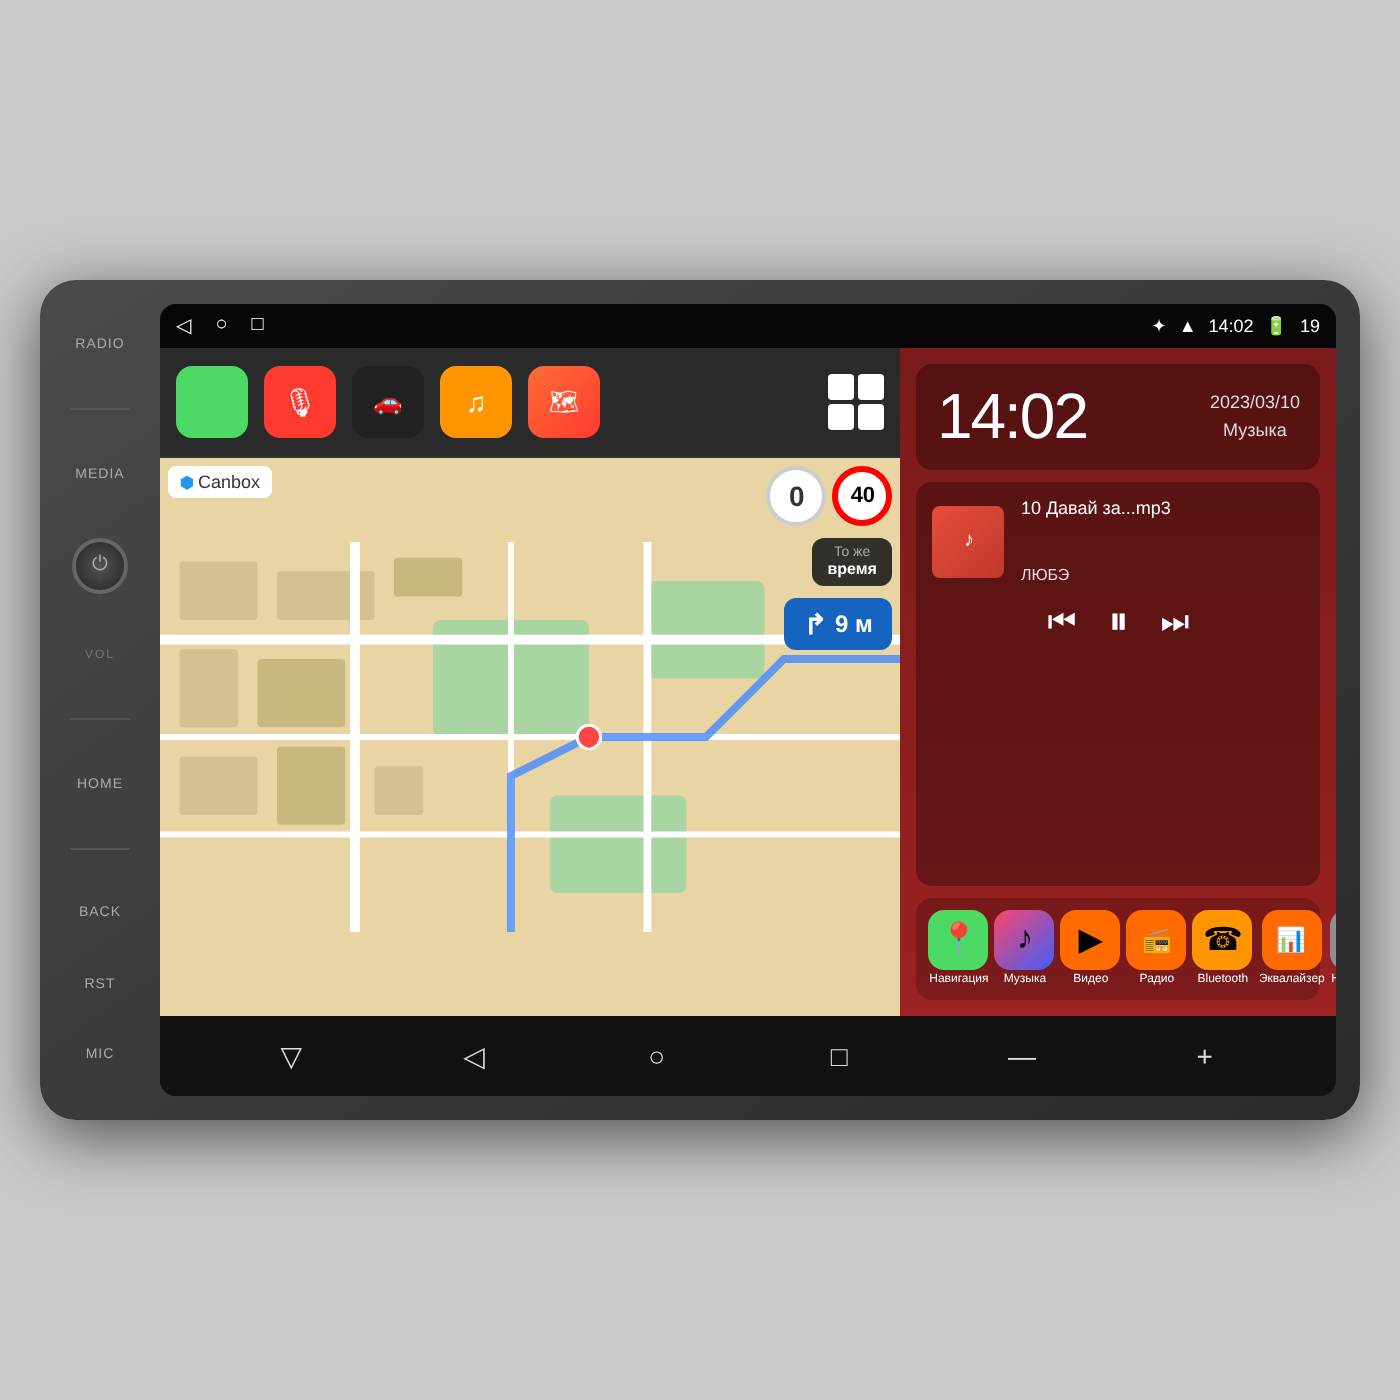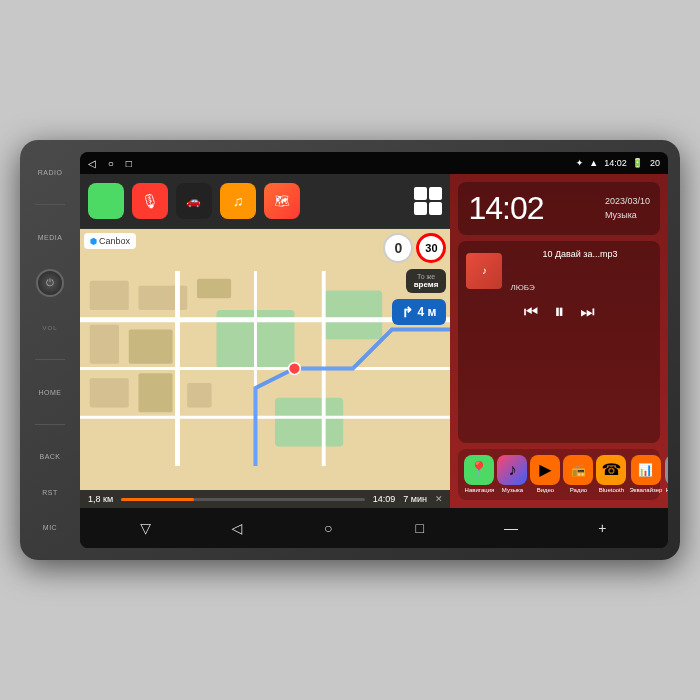--- a/index.html
+++ b/index.html
@@ -343,21 +343,21 @@
     }
 
     .clock-time {
       font-size: 32px;
       font-weight: 300;
       color: white;
       letter-spacing: -1px;
     }
 
     .clock-date {
-      text-align: left;
+      text-align: center;
       color: #ddd;
       font-size: 9px;
       line-height: 1.5;
     }
 
     
     .music-player {
       background: rgba(0,0,0,0.3);
       border-radius: 8px;
       padding: 8px;
@@ -389,21 +389,20 @@
       flex: 1;
       min-width: 0;
     }
 
     .track-name {
       color: white;
       font-size: 9px;
       white-space: nowrap;
       overflow: hidden;
       text-overflow: ellipsis;
-      margin-left: 32px;
     }
 
     .track-artist {
       color: #ddd;
       font-size: 8px;
       margin-top: 24px;
     }
 
     .playback-controls {
       display: flex;
@@ -522,21 +521,21 @@
       <div class="status-bar-left">
         <span class="nav-icon">◁</span>
         <span class="nav-icon">○</span>
         <span class="nav-icon">□</span>
       </div>
       <div class="status-bar-right">
         <span>✦</span>
         <span>▲</span>
         <span>14:02</span>
         <span>🔋</span>
-        <span>20</span>
+        <span>19</span>
       </div>
     </div>
 
     <div class="main-content">
 
       <div class="left-panel">
 
         <div class="carplay-icons">
           <div class="cp-icon green">
             <span style="color:white;font-size:16px;"></span>
@@ -600,44 +599,35 @@
           <div class="nav-overlay-top">
             <div class="canbox-logo">
               <span style="color:#2196f3;font-size:8px;">⬢</span>
               <span style="font-size:9px;font-weight:normal;">Canbox</span>
             </div>
             <div class="speed-display">
               <div class="speed-current">
                 <span>0</span>
               </div>
               <div class="speed-limit">
-                <span>30</span>
+                <span>40</span>
               </div>
             </div>
           </div>
 
           <div class="nav-instruction">
             <div class="time-label">То же</div>
             <div style="font-size:8px;font-weight:bold;">время</div>
           </div>
 
           <div class="nav-distance">
             <span class="nav-turn-arrow">↱</span>
-            <span>4 м</span>
-          </div>
-
-          <div class="nav-bottom-bar">
-            <span>1,8 км</span>
-            <div class="progress-bar">
-              <div class="progress-fill"></div>
-            </div>
-            <span>14:09</span>
-            <span>7 мин</span>
-            <span style="color:#aaa;cursor:pointer;">✕</span>
-          </div>
+            <span>9 м</span>
+          </div>
+
         </div>
       </div>
 
       <div class="right-panel">
 
         <div class="clock-widget">
           <div class="clock-time">14:02</div>
           <div class="clock-date">
             <div>2023/03/10</div>
             <div>Музыка</div>

